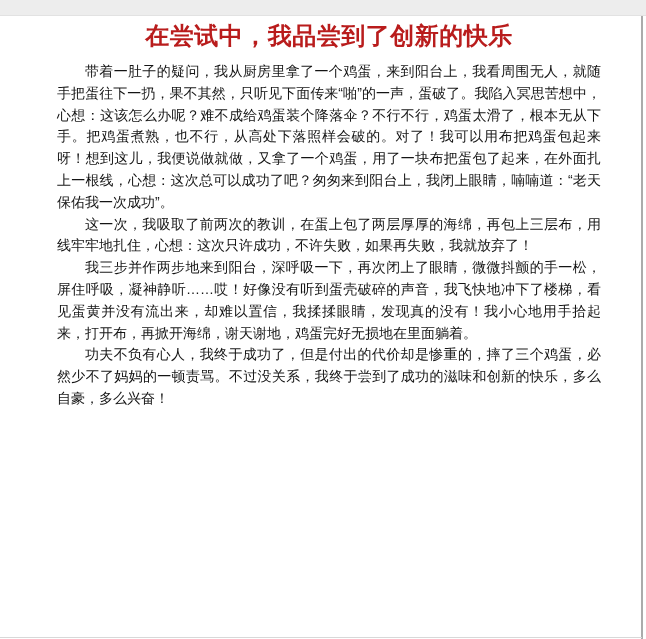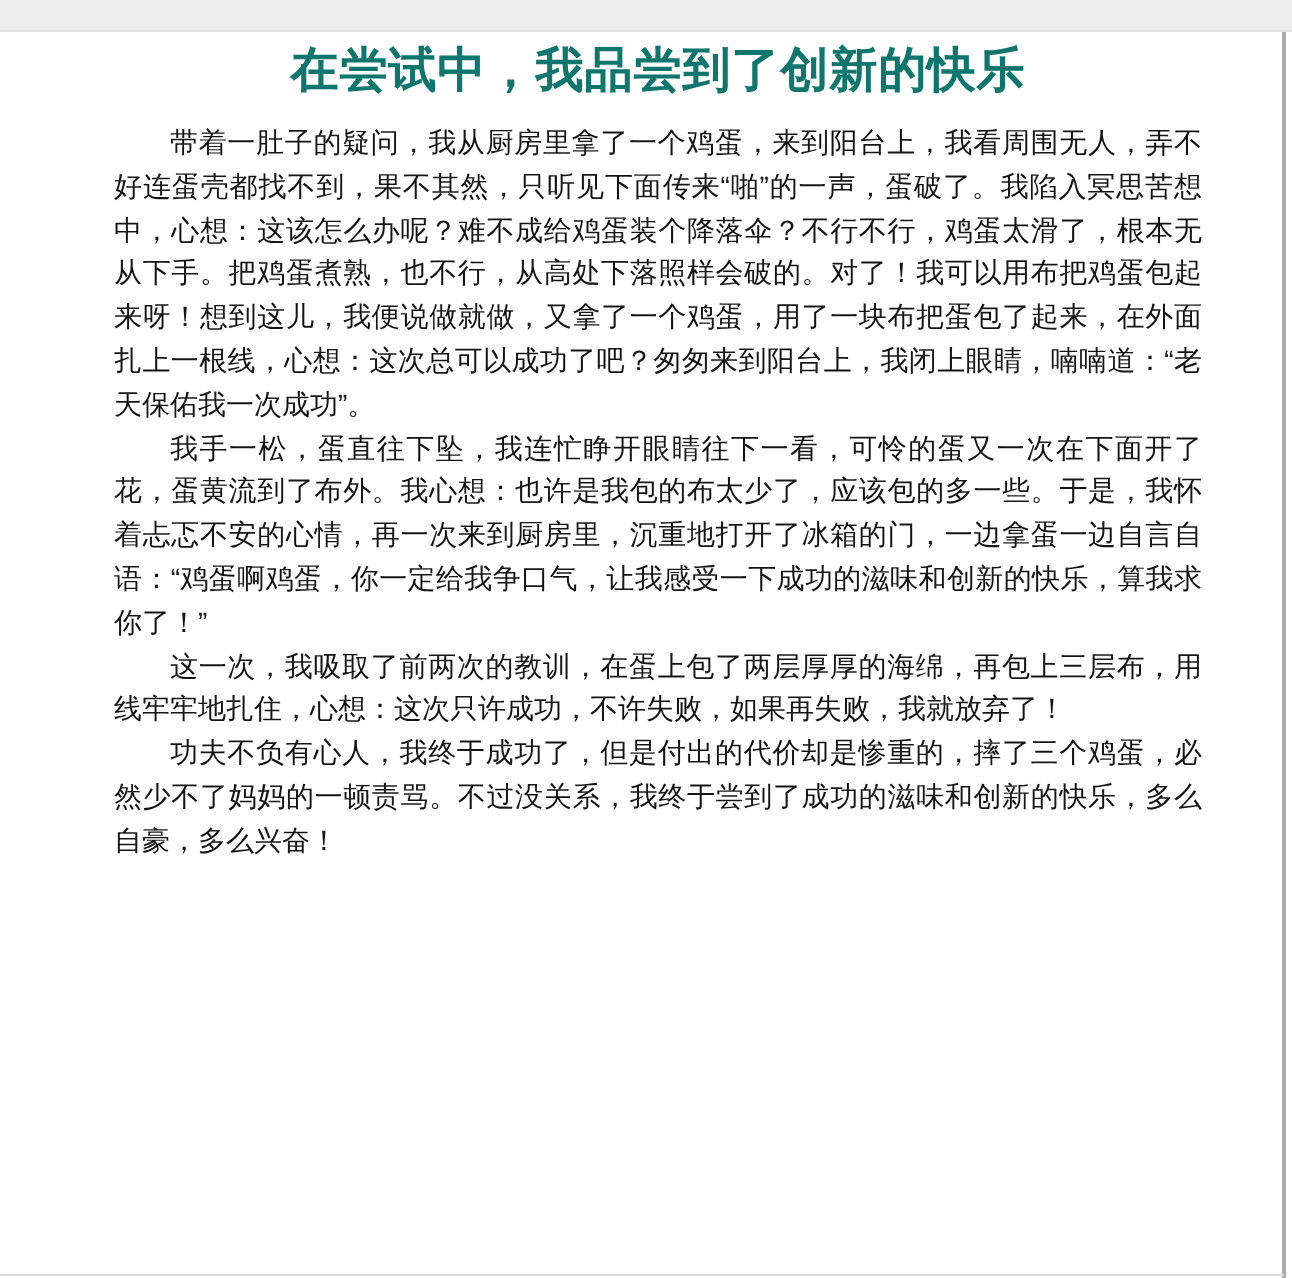--- a/index.html
+++ b/index.html
@@ -39,43 +39,43 @@
   .page {
     padding: 0 45px 0 57px; 
   }
   .essay-title {
     margin: 4px 0 9px 0;
     font-size: 24px;
     font-weight: bold;
     line-height: 32px;
     text-align: center;
     letter-spacing: 0.5px;
-    color: #0f766e;
+    color: #b91c1c;
   }
   .essay-body p {
     margin: 0;
     font-size: 14px;
     line-height: 21.8px;
     text-align: justify;
     text-indent: 2em;
     letter-spacing: 0;
     word-break: break-all;
   }
 </style>
 </head>
 <body>
 
 <div class="top-band"></div>
 
 <div class="page">
   <h1 class="essay-title">在尝试中，我品尝到了创新的快乐</h1>
 
   <div class="essay-body">
-    <p>带着一肚子的疑问，我从厨房里拿了一个鸡蛋，来到阳台上，我看周围无人，弄不好连蛋壳都找不到，果不其然，只听见下面传来“啪”的一声，蛋破了。我陷入冥思苦想中，心想：这该怎么办呢？难不成给鸡蛋装个降落伞？不行不行，鸡蛋太滑了，根本无从下手。把鸡蛋煮熟，也不行，从高处下落照样会破的。对了！我可以用布把鸡蛋包起来呀！想到这儿，我便说做就做，又拿了一个鸡蛋，用了一块布把蛋包了起来，在外面扎上一根线，心想：这次总可以成功了吧？匆匆来到阳台上，我闭上眼睛，喃喃道：“老天保佑我一次成功”。</p>
-    <p>我手一松，蛋直往下坠，我连忙睁开眼睛往下一看，可怜的蛋又一次在下面开了花，蛋黄流到了布外。我心想：也许是我包的布太少了，应该包的多一些。于是，我怀着忐忑不安的心情，再一次来到厨房里，沉重地打开了冰箱的门，一边拿蛋一边自言自语：“鸡蛋啊鸡蛋，你一定给我争口气，让我感受一下成功的滋味和创新的快乐，算我求你了！”</p>
+    <p>带着一肚子的疑问，我从厨房里拿了一个鸡蛋，来到阳台上，我看周围无人，就随手把蛋往下一扔，果不其然，只听见下面传来“啪”的一声，蛋破了。我陷入冥思苦想中，心想：这该怎么办呢？难不成给鸡蛋装个降落伞？不行不行，鸡蛋太滑了，根本无从下手。把鸡蛋煮熟，也不行，从高处下落照样会破的。对了！我可以用布把鸡蛋包起来呀！想到这儿，我便说做就做，又拿了一个鸡蛋，用了一块布把蛋包了起来，在外面扎上一根线，心想：这次总可以成功了吧？匆匆来到阳台上，我闭上眼睛，喃喃道：“老天保佑我一次成功”。</p>
     <p>这一次，我吸取了前两次的教训，在蛋上包了两层厚厚的海绵，再包上三层布，用线牢牢地扎住，心想：这次只许成功，不许失败，如果再失败，我就放弃了！</p>
+    <p>我三步并作两步地来到阳台，深呼吸一下，再次闭上了眼睛，微微抖颤的手一松，屏住呼吸，凝神静听……哎！好像没有听到蛋壳破碎的声音，我飞快地冲下了楼梯，看见蛋黄并没有流出来，却难以置信，我揉揉眼睛，发现真的没有！我小心地用手拾起来，打开布，再掀开海绵，谢天谢地，鸡蛋完好无损地在里面躺着。</p>
     <p>功夫不负有心人，我终于成功了，但是付出的代价却是惨重的，摔了三个鸡蛋，必然少不了妈妈的一顿责骂。不过没关系，我终于尝到了成功的滋味和创新的快乐，多么自豪，多么兴奋！</p>
   </div>
 
 </div>
 
 <div class="right-rule"></div>
 <div class="bottom-rule"></div>
 
 </body></html>

